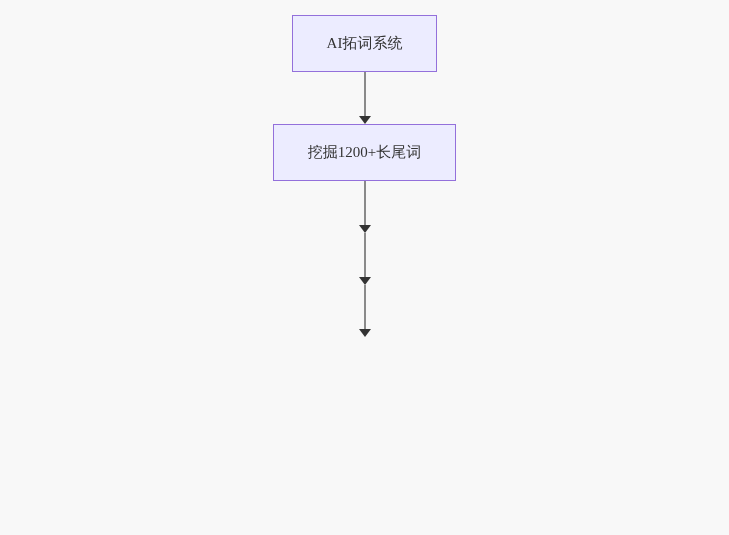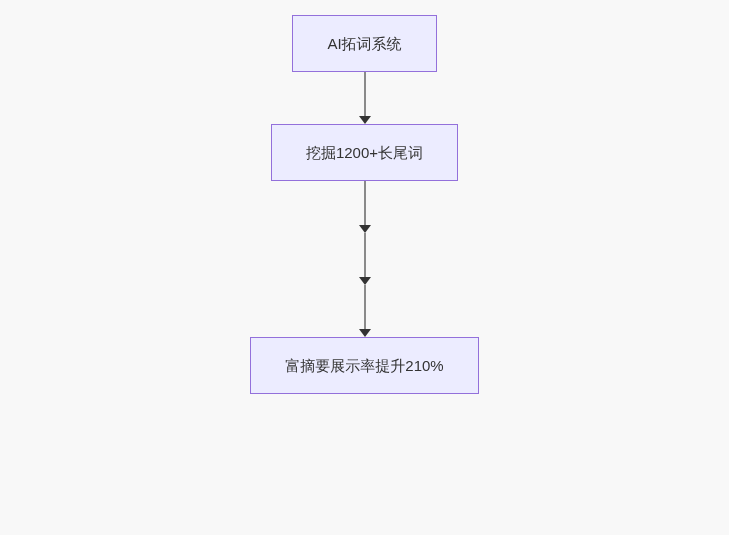--- a/index.html
+++ b/index.html
@@ -30,20 +30,21 @@
     font-size: 15px;
     line-height: 1;
     padding: 0 34px;
     height: 57px;
     display: flex;
     align-items: center;
     justify-content: center;
     box-sizing: border-box;
     white-space: nowrap;
     flex: 0 0 auto;
+    font-family: Liberation Serif, serif;
   }
   .connector {
     display: flex;
     flex-direction: column;
     align-items: center;
     height: 52px;
     flex: 0 0 auto;
   }
   .connector .line {
     width: 2px;
@@ -73,14 +74,13 @@
       <div class="arrowhead"></div>
     </div>
     <div class="connector">
       <div class="line"></div>
       <div class="arrowhead"></div>
     </div>
     <div class="connector">
       <div class="line"></div>
       <div class="arrowhead"></div>
     </div>
-    <div class="node">富摘要展示率提升210%</div>
   </div>
 
 </body></html>

